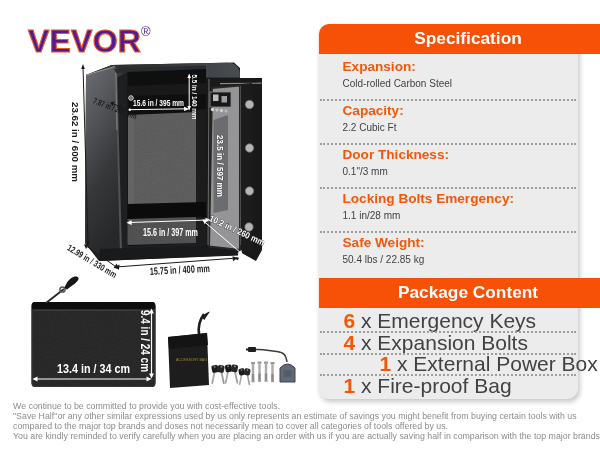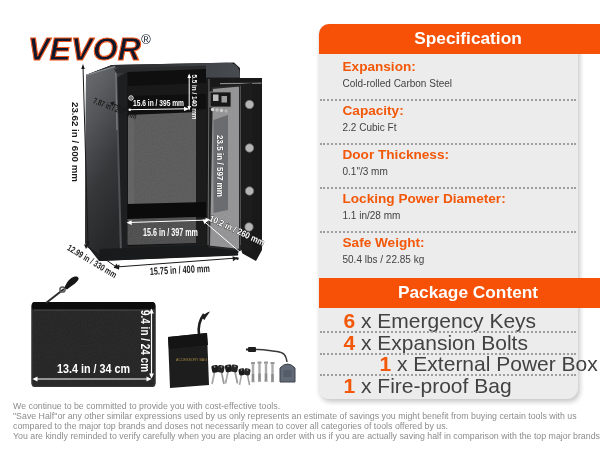--- a/index.html
+++ b/index.html
@@ -1,19 +1,19 @@
 <!DOCTYPE html>
 <html><head>
 <meta charset="utf-8">
 <style>
   html,body{margin:0;padding:0;}
   body{width:600px;height:450px;position:relative;background:#fff;overflow:hidden;
        font-family:"Liberation Sans", sans-serif;}
-  .logo{position:absolute;left:28px;top:31px;color:#0f172a;font-weight:bold;
-        font-size:32px;letter-spacing:0.2px;font-style:italic;-webkit-text-stroke:1.1px #f2551c;}
+  .logo{position:absolute;left:28px;top:23px;color:#4c1d95;font-weight:bold;
+        font-size:32px;letter-spacing:0.2px;-webkit-text-stroke:1.1px #f2551c;}
   .logo sup{font-size:13px;vertical-align:16px;letter-spacing:0;-webkit-text-stroke:0;font-weight:normal;}
   .panel{position:absolute;left:318px;top:24px;width:260px;height:375px;
          background:#ececec;border-radius:11px;box-shadow:2px 3px 5px rgba(0,0,0,0.22);}
   .hdr{position:absolute;left:1px;width:298px;height:30px;background:#f75107;
        color:#fff;font-weight:bold;font-size:17.3px;text-align:center;line-height:29px;}
   .hdr1{top:0;border-radius:10px 10px 0 0;}
   .hdr2{top:254px;}
   .spec{position:absolute;left:24.5px;width:232px;}
   .spec .lbl{color:#f35708;font-weight:bold;font-size:13.6px;line-height:14px;}
   .spec .val{color:#424242;font-size:10px;line-height:19px;}
@@ -37,21 +37,21 @@
       <div class="lbl">Capacity:</div>
       <div class="val">2.2 Cubic Ft</div>
     </div>
   <div class="sep" style="top:119px;"></div>
   <div class="spec" style="top:124px;">
       <div class="lbl">Door Thickness:</div>
       <div class="val">0.1"/3 mm</div>
     </div>
   <div class="sep" style="top:163px;"></div>
   <div class="spec" style="top:168px;">
-      <div class="lbl">Locking Power Diameter:</div>
+      <div class="lbl">Locking Bolts Emergency:</div>
       <div class="val">1.1 in/28 mm</div>
     </div>
   <div class="sep" style="top:207px;"></div>
   <div class="spec" style="top:212px;">
       <div class="lbl">Safe Weight:</div>
       <div class="val">50.4 lbs / 22.85 kg</div>
     </div>
   <div class="hdr hdr2">Package Content</div>
   <div class="pk" style="top:287px;"><b>6</b> x Emergency Keys</div>
   <div class="sep" style="top:307px;"></div>

